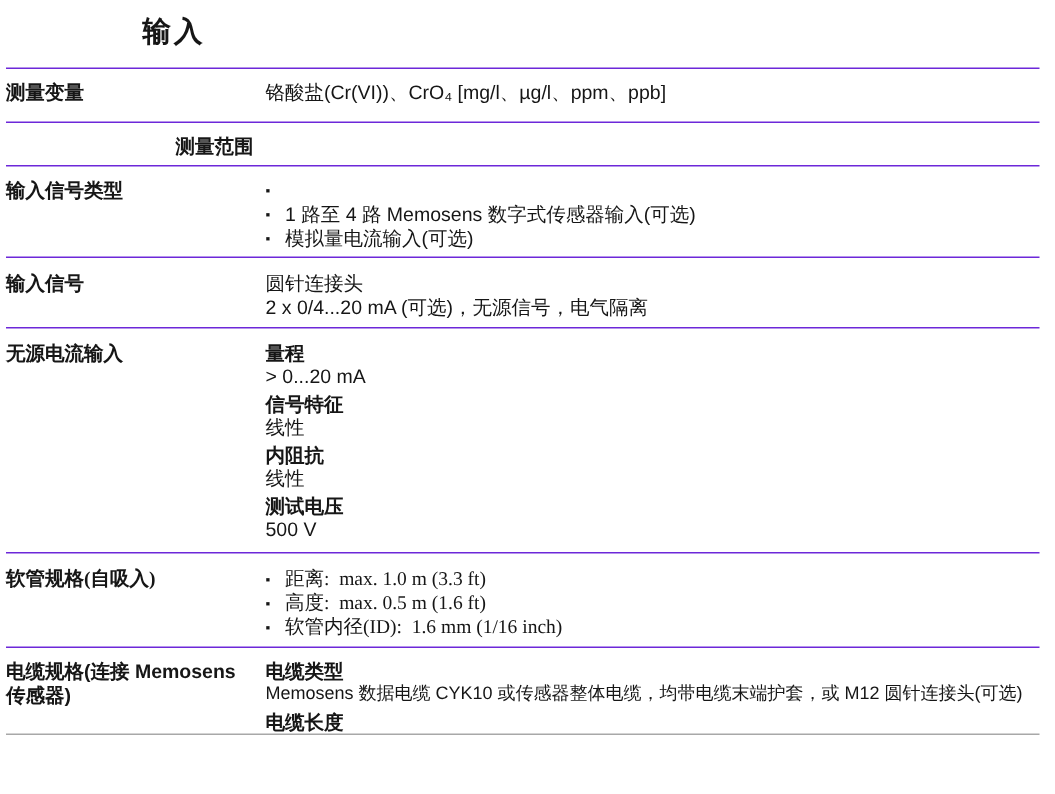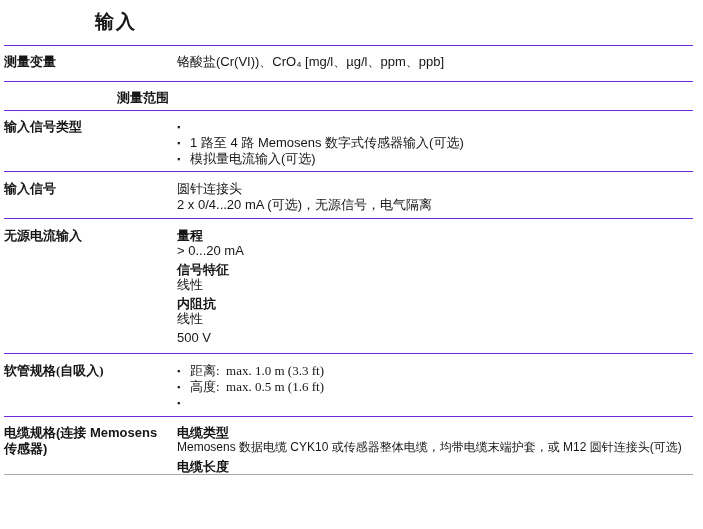--- a/index.html
+++ b/index.html
@@ -117,39 +117,41 @@
         </div>
         <div class="group">
           <div class="group-heading">信号特征</div>
           <div class="group-value">线性</div>
         </div>
         <div class="group">
           <div class="group-heading">内阻抗</div>
           <div class="group-value">线性</div>
         </div>
         <div class="group">
+          <div class="group-heading">测试电压</div>
           <div class="group-value">500 V</div>
         </div>
       </div>
     </section>
 
     <section class="row row-hose">
       <div class="label">软管规格(自吸入)</div>
       <div class="value">
         <ul class="bullets">
           <li>
             <span class="bullet-glyph">▪</span>
             <span>距离:  max. 1.0 m (3.3 ft)</span>
           </li>
           <li>
             <span class="bullet-glyph">▪</span>
             <span>高度:  max. 0.5 m (1.6 ft)</span>
           </li>
           <li>
             <span class="bullet-glyph">▪</span>
+            <span>软管内径(ID):  1.6 mm (1/16 inch)</span>
           </li>
         </ul>
       </div>
     </section>
 
     <section class="row row-cable">
       <div class="label">电缆规格(连接 Memosens 传感器)</div>
       <div class="value">
         <div class="group">
           <div class="group-heading">电缆类型</div>

